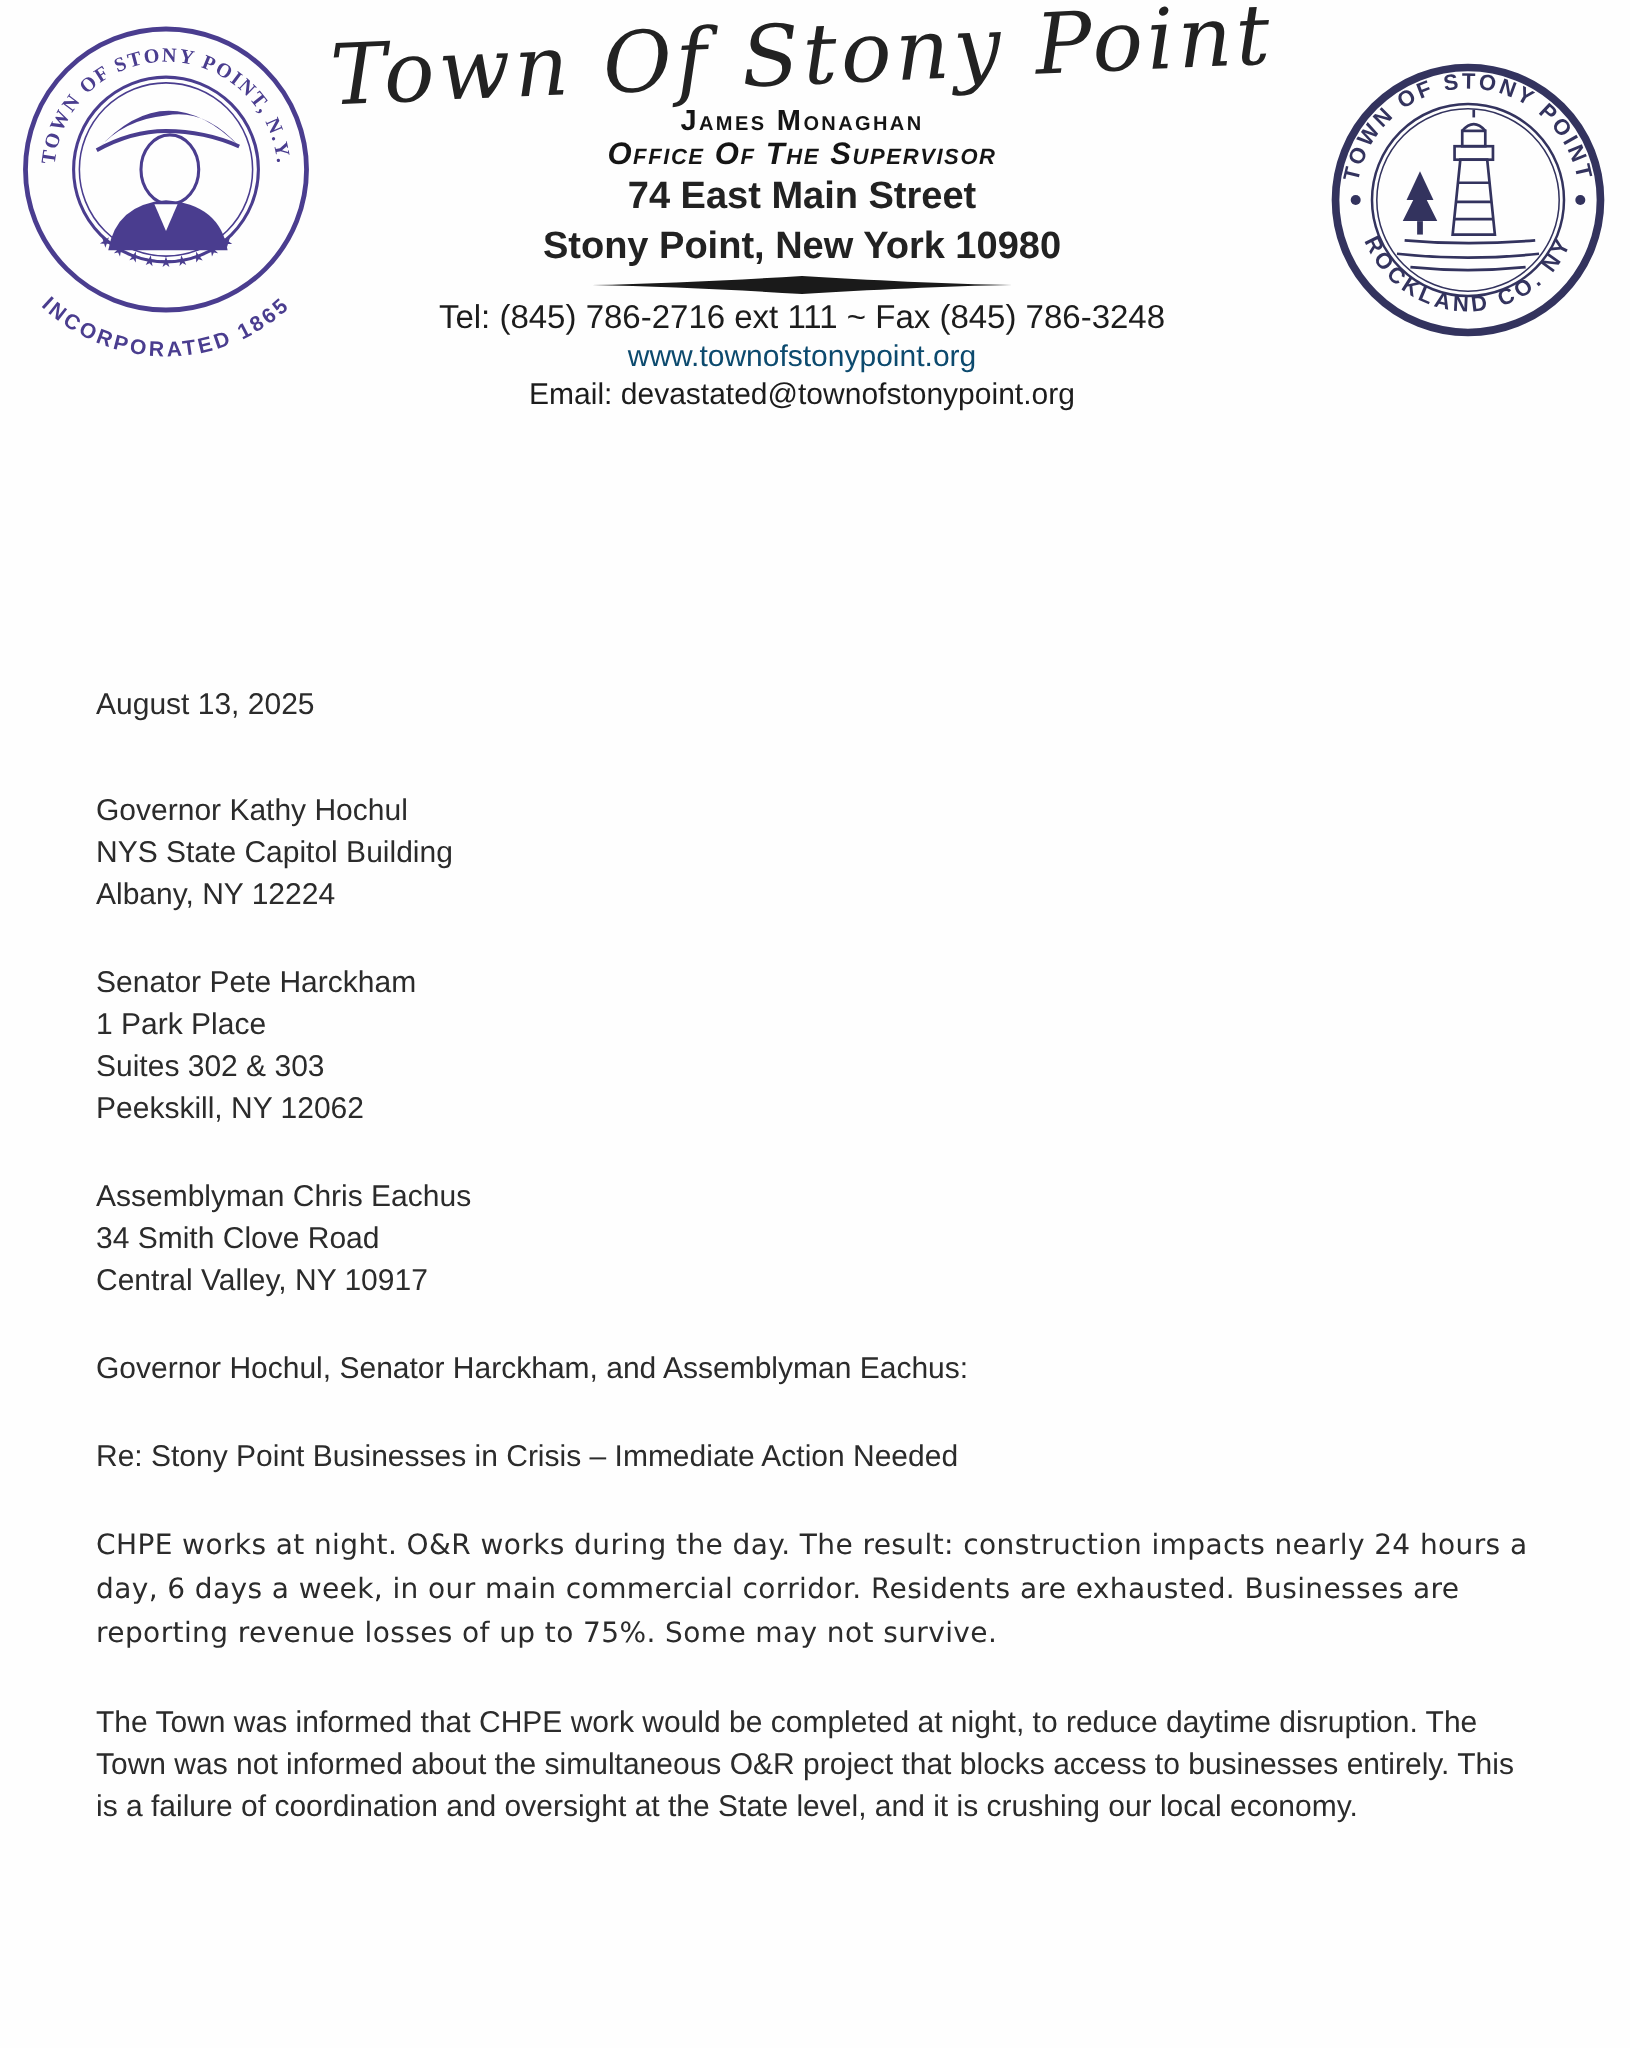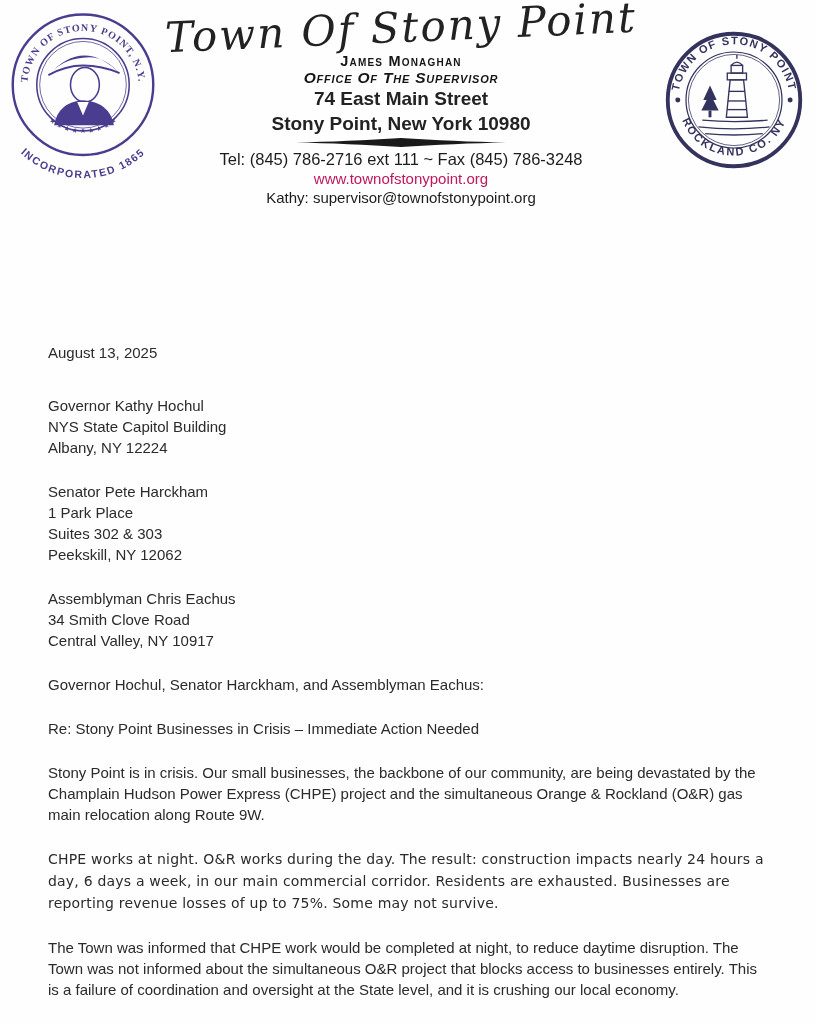--- a/index.html
+++ b/index.html
@@ -37,21 +37,21 @@
     margin-top:1px;font-weight:bold;font-size:14.5px;
     font-variant:small-caps;letter-spacing:1.2px;color:#151515;
   }
   .office-line{
     font-weight:bold;font-style:italic;font-variant:small-caps;
     font-size:15.5px;letter-spacing:.8px;color:#151515;
   }
   .street-line,.city-line{font-size:19px;line-height:1.28;color:#222;font-weight:bold;}
   .divider{margin:2px auto 3px;display:block;}
   .phone-line{font-size:16.5px;margin-top:0;color:#1c1c1c;}
-  .web-line{font-size:15px;line-height:1.3;color:#be185d;}
+  .web-line{font-size:15px;line-height:1.3;color:#0c4a6e;}
   .email-line{font-size:15px;line-height:1.3;color:#1c1c1c;}
 
   
   .letter-body{
     position:absolute;left:48px;top:342px;width:716px;
     font-size:15px;line-height:21px;color:#2b2b2b;
   }
   .block{margin-bottom:23px;}
   .date-line{margin-bottom:32px;}
   .para{margin-bottom:23px;}
@@ -140,21 +140,21 @@
     <div class="script-title">Town Of Stony Point</div>
     <div class="sup-name">James Monaghan</div>
     <div class="office-line">Office Of The Supervisor</div>
     <div class="street-line">74 East Main Street</div>
     <div class="city-line">Stony Point, New York 10980</div>
     <svg class="divider" width="210" height="9" viewBox="0 0 210 9">
       <path d="M105 0 C138 2 178 4 210 4.5 C178 5 138 7 105 9 C72 7 32 5 0 4.5 C32 4 72 2 105 0 Z" fill="#1a1a1a"></path>
     </svg>
     <div class="phone-line">Tel: (845) 786-2716 ext 111 ~ Fax (845) 786-3248</div>
     <div class="web-line">www.townofstonypoint.org</div>
-    <div class="email-line">Kathy: supervisor@townofstonypoint.org</div>
+    <div class="email-line">Email: devastated@townofstonypoint.org</div>
   </div>
 
   <div class="letter-body">
 
     <div class="date-line">August 13, 2025</div>
 
     <div class="block">
       <div>Governor Kathy Hochul</div>
       <div>NYS State Capitol Building</div>
       <div>Albany, NY 12224</div>
@@ -170,20 +170,19 @@
     <div class="block">
       <div>Assemblyman Chris Eachus</div>
       <div>34 Smith Clove Road</div>
       <div>Central Valley, NY 10917</div>
     </div>
 
     <div class="block">Governor Hochul, Senator Harckham, and Assemblyman Eachus:</div>
 
     <div class="block">Re: Stony Point Businesses in Crisis – Immediate Action Needed</div>
 
-    <div class="para">Stony Point is in crisis. Our small businesses, the backbone of our community, are being devastated by the Champlain Hudson Power Express (CHPE) project and the simultaneous Orange &amp; Rockland (O&amp;R) gas main relocation along Route 9W.</div>
 
     <div class="para para-alt">CHPE works at night. O&amp;R works during the day. The result: construction impacts nearly 24 hours a day, 6 days a week, in our main commercial corridor. Residents are exhausted. Businesses are reporting revenue losses of up to 75%. Some may not survive.</div>
 
     <div class="para">The Town was informed that CHPE work would be completed at night, to reduce daytime disruption. The Town was not informed about the simultaneous O&amp;R project that blocks access to businesses entirely. This is a failure of coordination and oversight at the State level, and it is crushing our local economy.</div>
 
   </div>
 </div>
 
 </body></html>

